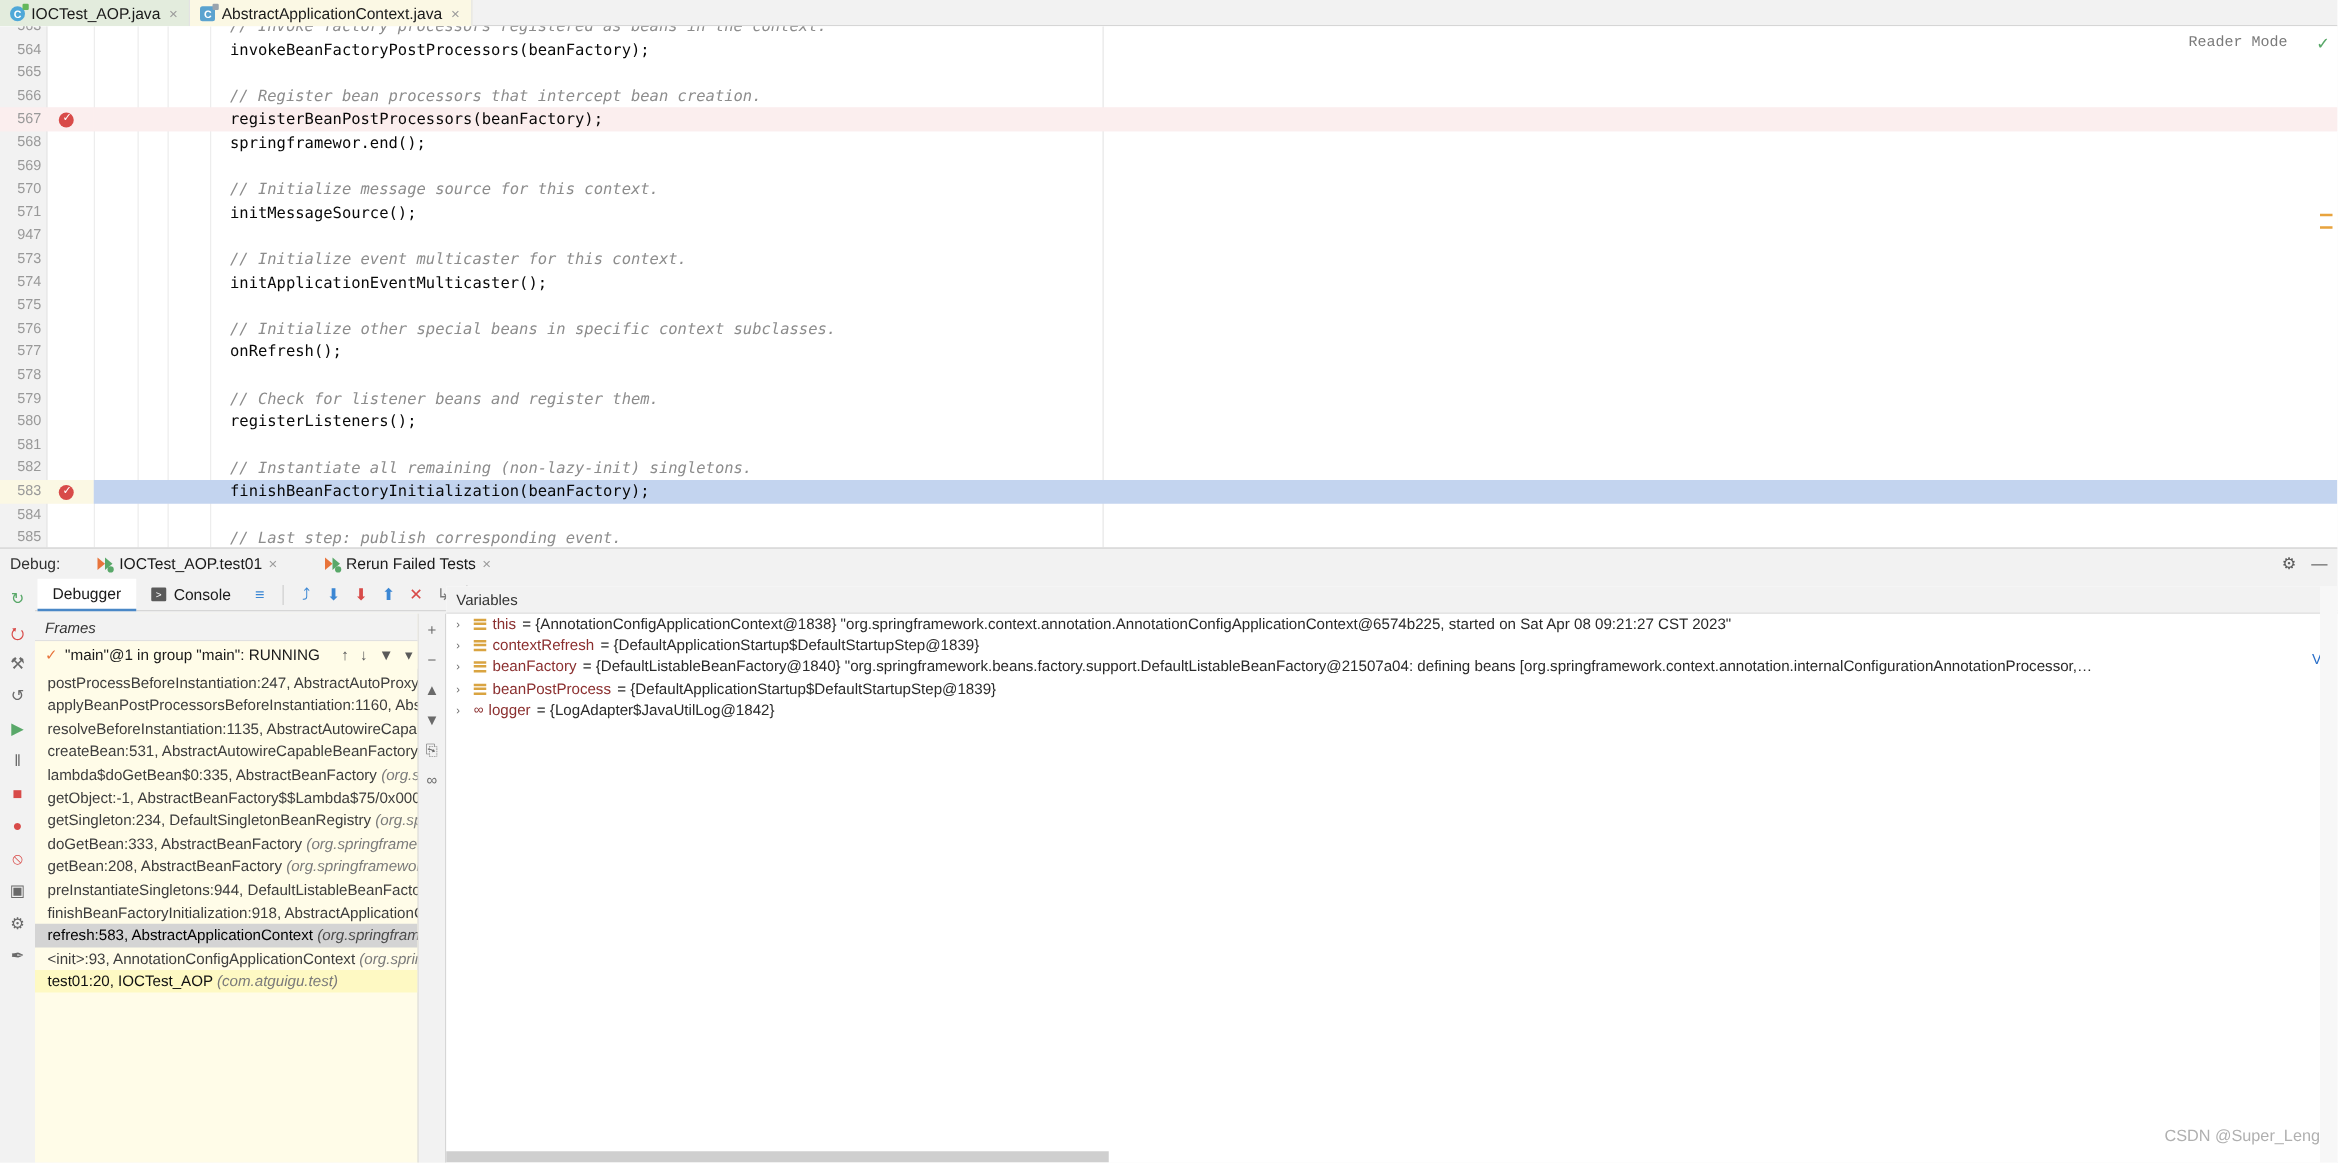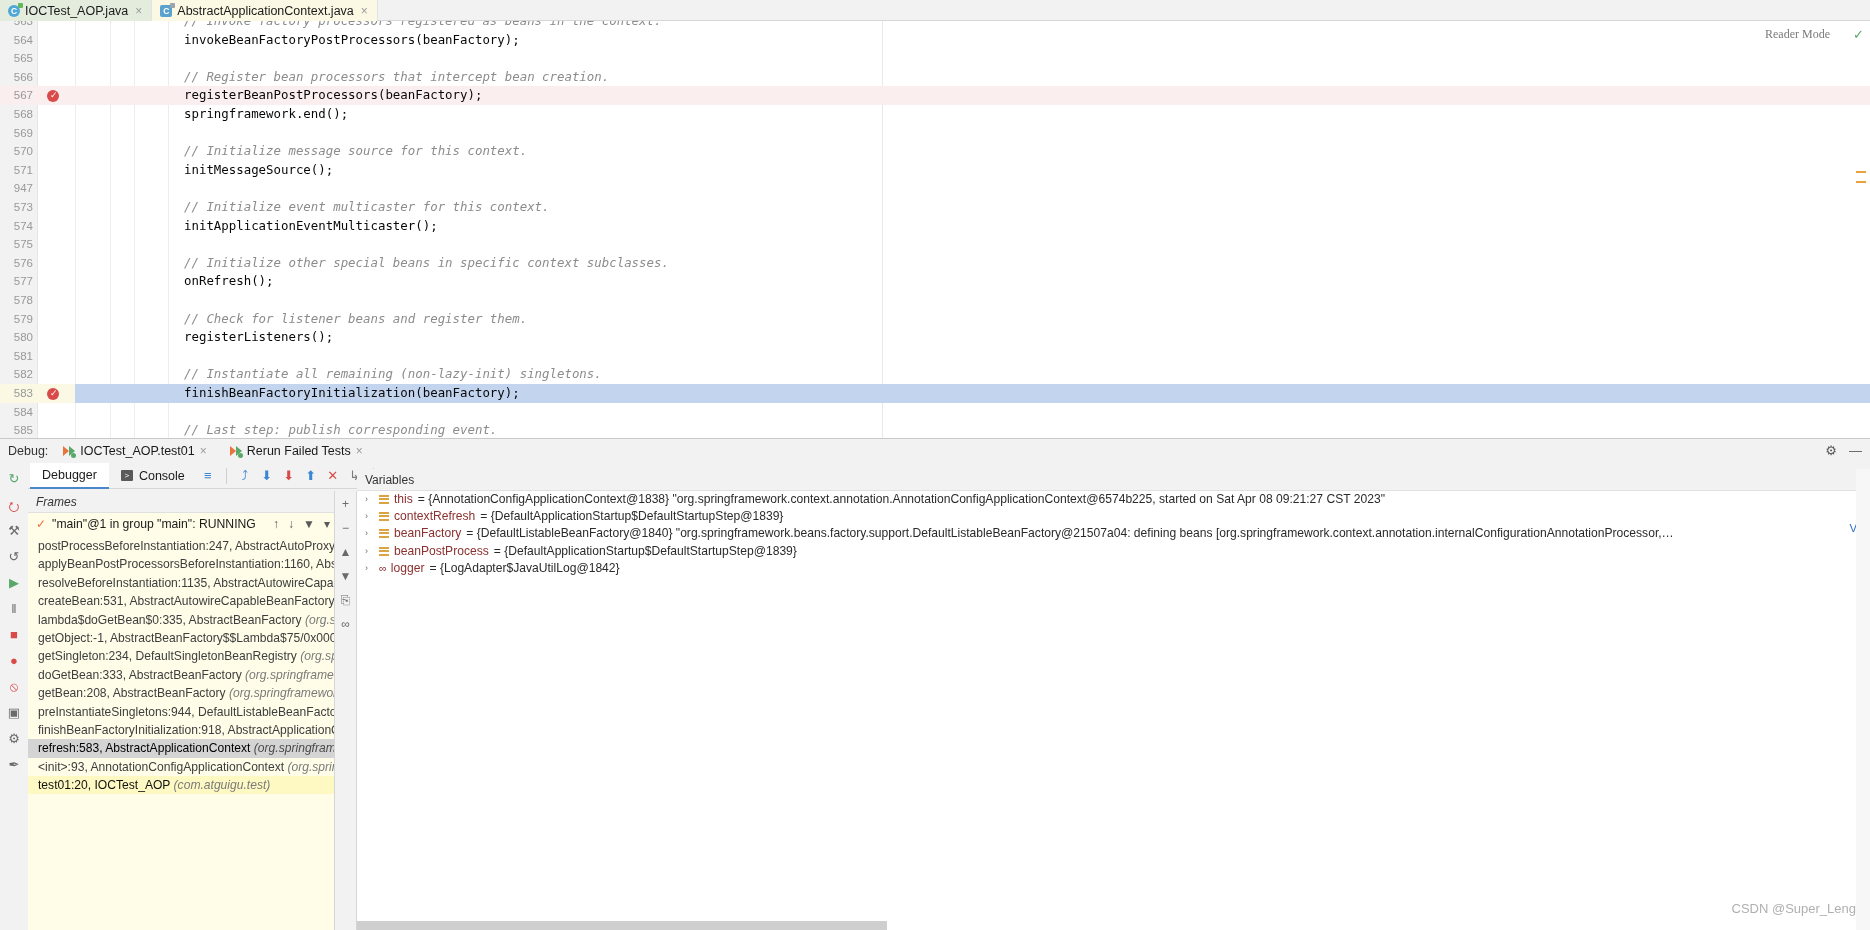--- a/index.html
+++ b/index.html
@@ -85,37 +85,37 @@
   .bp {
     position: absolute; left: 47px; top: 3.5px; width: 12px; height: 12px;
     border-radius: 50%; background: #d84b49; z-index: 4;
   }
   .bp:after {
     content: "✓"; position: absolute; left: 3px; top: -4px;
     font-size: 9px; color: #ffffff; font-family: "DejaVu Sans", sans-serif;
   }
   .reader-mode {
     position: absolute; right: 40px; top: 6px; font-size: 12px; color: #7a7a7a;
-    font-family: Liberation Serif, serif;
+    font-family: Liberation Mono, monospace;
   }
   .inspect-ok {
     position: absolute; right: 6px; top: 6px; font-size: 13px; color: #59a869;
   }
   .scroll-tick {
     position: absolute; right: 4px; width: 10px; height: 2px; background: #e8a33d;
   }
 
   
   .debugwin {
     position: absolute; top: 438px; left: 0; width: 1870px; height: 492px;
     background: #f2f2f2; border-top: 1px solid #c9c9c9;
   }
   .dbg-title {
     position: relative; height: 24px; display: flex; align-items: center;
-    padding-left: 8px; gap: 1px; font-size: 12.5px; color: #1a1a1a;
+    padding-left: 8px; gap: 16px; font-size: 12.5px; color: #1a1a1a;
     background: #f2f2f2;
   }
   .dbg-title .lbl { color: #333; margin-right: 14px; }
   .dbg-tab {
     display: flex; align-items: center; gap: 5px; margin-right: 22px;
     font-size: 12.5px; color: #1a1a1a; white-space: nowrap;
   }
   .runicon {
     width: 12px; height: 12px; position: relative; flex: 0 0 auto;
   }
@@ -285,21 +285,21 @@
     <div class="fold-line" style="left:134px"></div>
     <div class="fold-line" style="left:168px"></div>
     <div class="ed-hsep"></div>
 
     <div class="code-area" id="code-area">
         <div class="cline cmt" style="top: -9px; position: absolute; width: 1870px;"><span class="lnum">563</span><span class="ctext">// Invoke factory processors registered as beans in the context.</span></div>
         <div class="cline" style="top: 9.6px; position: absolute; width: 1870px;"><span class="lnum">564</span><span class="ctext">invokeBeanFactoryPostProcessors(beanFactory);</span></div>
         <div class="cline" style="top: 28.2px; position: absolute; width: 1814px;"><span class="lnum">565</span><span class="ctext"></span></div>
         <div class="cline cmt" style="top: 46.8px; position: absolute; width: 1870px;"><span class="lnum">566</span><span class="ctext">// Register bean processors that intercept bean creation.</span></div>
         <div class="cline hl-red" style="top: 65.4px; position: absolute; width: 1870px;"><span class="gutfill"></span><span class="rowfill"></span><span class="lnum">567</span><span class="bp"></span><span class="ctext">registerBeanPostProcessors(beanFactory);</span></div>
-        <div class="cline" style="top: 84px; position: absolute; width: 1870px;"><span class="lnum">568</span><span class="ctext">springframework.end();</span></div>
+        <div class="cline" style="top: 84px; position: absolute; width: 1870px;"><span class="lnum">568</span><span class="ctext">springframewor.end();</span></div>
         <div class="cline" style="top: 102.6px; position: absolute; width: 1870px;"><span class="lnum">569</span><span class="ctext"></span></div>
         <div class="cline cmt" style="top: 121.2px; position: absolute; width: 1870px;"><span class="lnum">570</span><span class="ctext">// Initialize message source for this context.</span></div>
         <div class="cline" style="top: 139.8px; position: absolute; width: 1870px;"><span class="lnum">571</span><span class="ctext">initMessageSource();</span></div>
         <div class="cline" style="top: 158.4px; position: absolute; width: 1870px;"><span class="lnum">947</span><span class="ctext"></span></div>
         <div class="cline cmt" style="top: 177px; position: absolute; width: 1870px;"><span class="lnum">573</span><span class="ctext">// Initialize event multicaster for this context.</span></div>
         <div class="cline" style="top: 195.6px; position: absolute; width: 1870px;"><span class="lnum">574</span><span class="ctext">initApplicationEventMulticaster();</span></div>
         <div class="cline" style="top: 214.2px; position: absolute; width: 1870px;"><span class="lnum">575</span><span class="ctext"></span></div>
         <div class="cline cmt" style="top: 232.8px; position: absolute; width: 1510px;"><span class="lnum">576</span><span class="ctext">// Initialize other special beans in specific context subclasses.</span></div>
         <div class="cline" style="top: 251.4px; position: absolute; width: 1559px;"><span class="lnum">577</span><span class="ctext">onRefresh();</span></div>
         <div class="cline" style="top: 270px; position: absolute; width: 1870px;"><span class="lnum">578</span><span class="ctext"></span></div>

